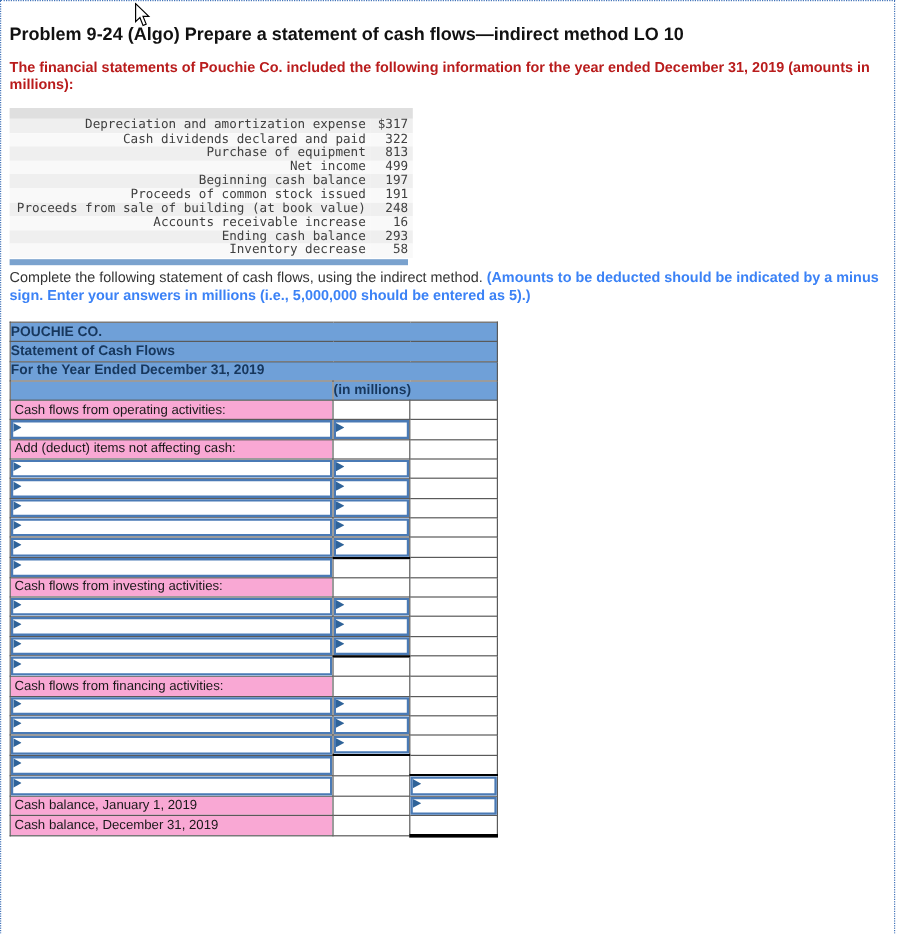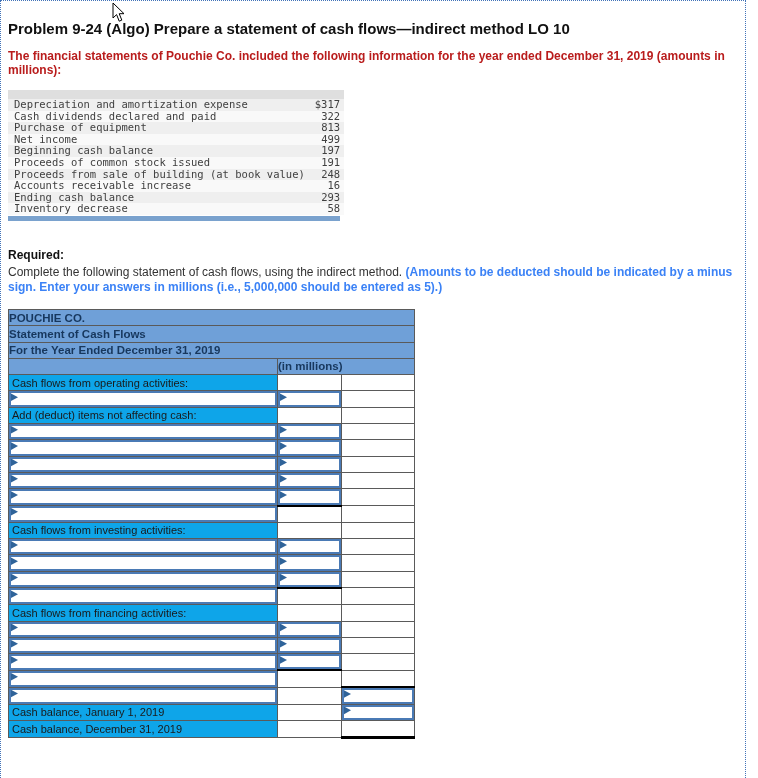--- a/index.html
+++ b/index.html
@@ -16,21 +16,21 @@
     margin:20px 0 0 8px;font-size:15px;font-weight:bold;color:#111;
     font-family:"Liberation Sans",sans-serif;
   }
   .intro{margin:12px 0 0 8px;font-size:12px;color:#b91c1c;font-weight:bold;}
   
   .info-table{
     border-collapse:collapse;margin:13px 0 0 8px;width:332px;
     font-family:"DejaVu Sans Mono","Liberation Mono",monospace;
     font-size:10.5px;color:#404040;
   }
-  .info-table td{padding:0 4px 0 6px;height:11.6px;line-height:11.6px;white-space:nowrap;}
+  .info-table td{padding:0 4px 0 6px;height:11.6px;line-height:11.6px;white-space:nowrap;text-align:right;}
   .info-table tr.head td{height:9px;background:#dfdfdf;padding:0;}
   .info-table tr.r:nth-child(even) td{background:#efefef;}
   .info-table tr.r:nth-child(odd) td{background:#f9f9f9;}
   .info-table td.val{text-align:right;}
   .hbar{width:332px;height:5px;background:#7aa2ce;margin:1px 0 0 8px;}
   
   .required{margin:27px 0 0 8px;font-size:12px;font-weight:bold;color:#111;}
   .req-text{margin:3px 8px 0 8px;font-size:12px;color:#333;line-height:15px;max-width:730px;}
   .req-em{color:#3b82f6;font-weight:bold;}
   
@@ -39,21 +39,21 @@
     font-size:11px;color:#1a1a1a;
   }
   .stmt td{border:1px solid #5a5a5a;height:15.3px;padding:0;overflow:hidden;}
   .stmt td.c1{width:265px;}
   .stmt td.c2{width:63px;}
   .stmt td.c3{width:72px;}
   .stmt td.hdr{
     background:#6fa0d8;color:#17375d;font-weight:bold;text-align:left;
     font-size:11.5px;
   }
-  .stmt td.lbl{padding-left:3px;background:#0ea5e9;}
+  .stmt td.lbl{padding-left:3px;background:#f9a8d4;}
   .stmt td.plain{background:#fff;}
   .stmt td.inp{
     background:#fff;position:relative;
     box-shadow:inset 0 0 0 2px #4a7ab5;
   }
   .flag{
     position:absolute;top:2px;left:2px;width:7px;height:10px;background:#2f6399;
     clip-path:polygon(0 0,100% 38%,0 76%);
   }
   .stmt td.blk-top{border-top:2px solid #000;}
@@ -113,21 +113,20 @@
           <td class="val">293</td>
         </tr>
       <tr class="r">
           <td>Inventory decrease</td>
           <td class="val">58</td>
         </tr>
     </tbody>
   </table>
   <div class="hbar"></div>
 
-  <div class="required">Required:</div>
   <div class="req-text"><span>Complete the following statement of cash flows, using the indirect method. </span><span class="req-em">(Amounts to be deducted should be indicated by a minus sign. Enter your answers in millions (i.e., 5,000,000 should be entered as 5).)</span></div>
 
   <table class="stmt">
     <tbody>
 
       <tr>
           <td class="hdr" colspan="3">POUCHIE CO.</td>
         </tr>
       <tr>
           <td class="hdr" colspan="3">Statement of Cash Flows</td>

